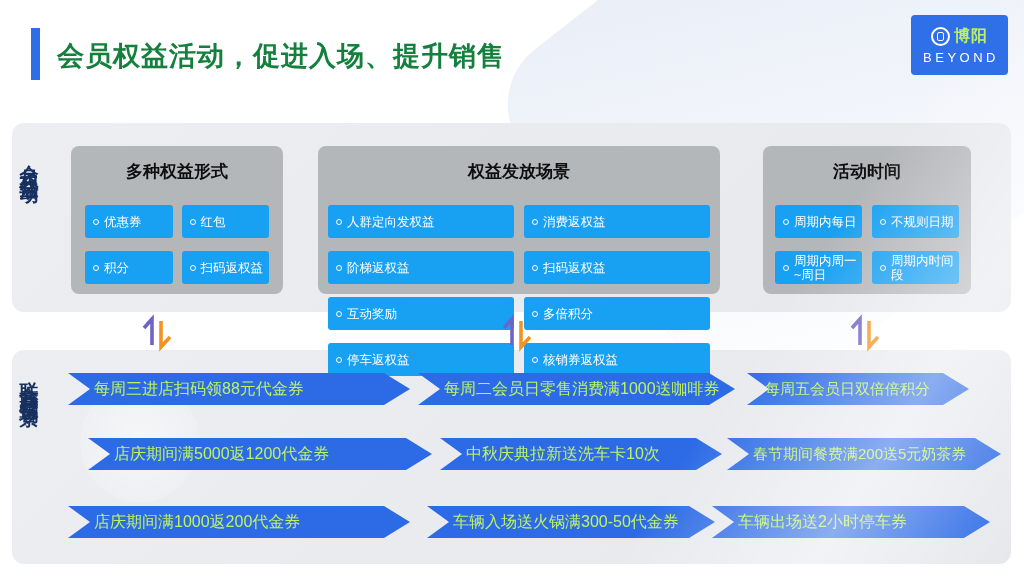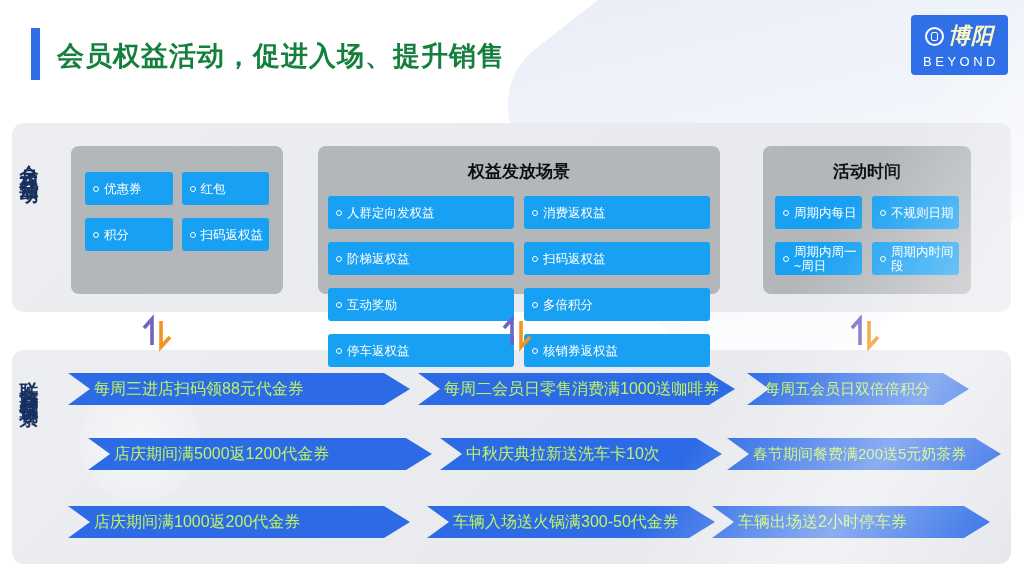--- a/index.html
+++ b/index.html
@@ -31,39 +31,39 @@
   }
   .logo {
     position:absolute; left:911px; top:15px; width:97px; height:60px; background:#2F6FE8;
     border-radius:4px; display:flex; flex-direction:column; align-items:center; justify-content:center;
     z-index:10; gap:3px;
   }
   .logo-row { display:flex; align-items:center; gap:4px; }
   .logo-icon { width:19px; height:19px; border:2px solid #ffffff; border-radius:50%;
     display:flex; align-items:center; justify-content:center; }
   .logo-icon i { display:block; width:7px; height:9px; border:1.6px solid #ffffff; border-radius:2px; }
-  .logo-cn { color:#fef9c3; font-size:22px; font-weight:bold; letter-spacing:1px;font-style:italic; }
+  .logo-cn { color:#bef264; font-size:16px; font-weight:bold; letter-spacing:1px; }
   .logo-en { color:#ffffff; font-size:13px; letter-spacing:3.5px; margin-left:3px; }
   
   .panel { position:absolute; left:12px; width:999px; background:linear-gradient(135deg,#ECEEF1,#E6E8EC); border-radius:12px; z-index:1; }
   #top-panel { top:123px; height:189px; }
   #bottom-panel { top:350px; height:214px; }
   .side-label {
     position:absolute; z-index:4; writing-mode:vertical-rl; text-orientation:upright;
     font-size:19px; font-weight:bold; color:#17305F; letter-spacing:4px; line-height:1;
   }
   #side-label-top { left:20px; top:150px; }
   #side-label-bottom { left:20px; top:366px; }
   
   .gray-box { position:absolute; background:#B4B7BA; border-radius:8px; z-index:2; }
   #box-1 { left:71px;  top:146px; width:212px; height:148px; padding:14px 14px 0 14px; }
   #box-2 { left:318px; top:146px; width:402px; height:148px; padding:14px 10px 16px 10px; }
   #box-3 { left:763px; top:146px; width:208px; height:148px; padding:14px 12px 0 12px; }
   .box-title { text-align:center; font-size:17px; font-weight:bold; color:#0E0E0E; line-height:24px; }
-  .pill-grid { display:grid; margin-top:12px; row-gap:13px; }
+  .pill-grid { display:grid; margin-top:21px; row-gap:13px; }
   #box-1 .pill-grid { grid-template-columns:repeat(2,1fr); column-gap:9px; }
   #box-2 .pill-grid { grid-template-columns:repeat(2,1fr); column-gap:10px; }
   #box-3 .pill-grid { grid-template-columns:repeat(2,1fr); column-gap:10px; }
   .pill {
     height:33px; background:#18A0F2; border-radius:3px; color:#ffffff;
     display:flex; align-items:center; padding:0 4px 0 8px; gap:5px;
     font-size:12.5px; line-height:1.12;
   }
   .pill .dot { flex:0 0 auto; width:6px; height:6px; border:1.6px solid #ffffff; border-radius:50%; }
   
@@ -100,20 +100,21 @@
       </span>
     <span class="logo-cn">博阳</span>
   </div>
   <div class="logo-en">BEYOND</div>
 </div>
 
 <div class="panel" id="top-panel"></div>
 <div class="side-label" id="side-label-top">会员权益活动</div>
 
 <div class="gray-box" id="box-1">
+  <div class="box-title">多种权益形式</div>
   <div class="pill-grid">
     <div class="pill">
         <span class="dot"></span>
         <span>优惠券</span>
       </div>
     <div class="pill">
         <span class="dot"></span>
         <span>红包</span>
       </div>
     <div class="pill">

